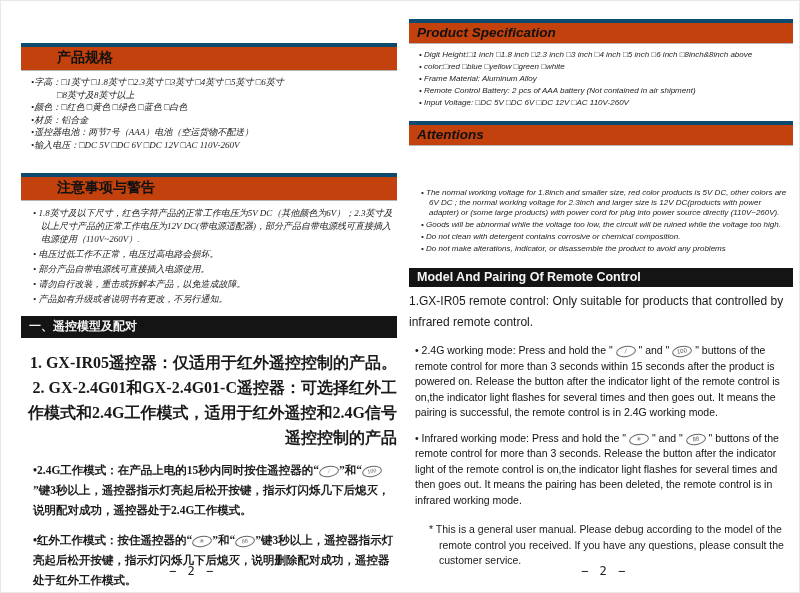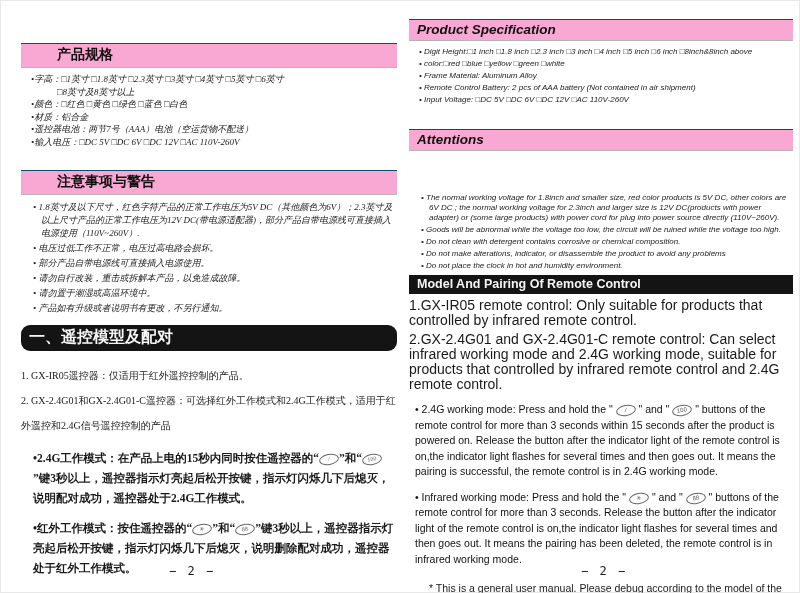--- a/index.html
+++ b/index.html
@@ -7,46 +7,46 @@
     width:800px;height:593px;background:#fdfdfd;position:relative;overflow:hidden;
     font-family:"Liberation Sans","DejaVu Sans",sans-serif;color:#1a1a1a;
   }
   .page{position:absolute;inset:0;background:#ffffff;border:1px solid #e8e8e8;}
   .col{position:absolute;top:0;}
   .col-left{left:20px;width:376px;}
   .col-right{left:408px;width:384px;}
 
   
   .bar-gray{
-    background:#f9a8d4;border-top:1px solid #0c4a6e;border-bottom:1px solid #b5b5b5;
+    background:#c2410c;border-top:4px solid #0c4a6e;border-bottom:1px solid #b5b5b5;
     color:#111;font-weight:bold;padding:2px 8px 3px 8px;
   }
   .bar-gray.cn{font-size:14px;font-family:"Liberation Sans","DejaVu Sans",sans-serif;padding-left:36px;}
   .bar-gray.en{font-size:13.5px;font-style:italic;}
   .bar-black{
     background:#141414;color:#f5f5f5;font-weight:bold;padding:2px 8px 3px 8px;
   }
-  .bar-black.cn{font-size:16px;border-radius:9px;}
+  .bar-black.cn{font-size:12px;}
   .bar-black.en{font-size:12.5px;}
 
   
   .spec-list{margin:5px 0 0 10px;}
   .spec-list.cn{font-size:9px;line-height:12.5px;font-style:italic;font-family:"Liberation Serif","DejaVu Serif",serif;}
   .spec-list.en{font-size:8px;line-height:12px;font-style:italic;color:#222;}
   .spec-row.indent{padding-left:26px;}
 
   
   .warn-list{margin:6px 0 0 10px;}
   .warn-list.cn{font-size:9px;line-height:13px;font-style:italic;font-family:"Liberation Serif","DejaVu Serif",serif;}
   .warn-list.en{font-size:8px;line-height:10px;font-style:italic;color:#222;margin-top:42px;}
   .warn-item{margin-bottom:2px;padding-left:10px;text-indent:-8px;}
 
   
-  .body-cn{font-size:10px;line-height:25px;font-weight:normal;font-family:"Liberation Serif","DejaVu Serif",serif;margin-top:12px;}
-  .body-en{font-size:14px;line-height:15px;margin-top:4px;}
+  .body-cn{font-size:16px;line-height:25px;font-weight:bold;font-family:"Liberation Serif","DejaVu Serif",serif;margin-top:12px;text-align:right;}
+  .body-en{font-size:12px;line-height:21px;margin-top:4px;}
   .bullet-cn{font-size:11.5px;line-height:20px;font-weight:bold;font-family:"Liberation Serif","DejaVu Serif",serif;margin:10px 0 0 12px;}
   .bullet-en{font-size:10.5px;line-height:15.5px;margin:10px 0 0 6px;color:#111;}
 
   .btn-oval{
     display:inline-block;min-width:14px;height:9px;border:1px solid #666;border-radius:50%;
     font-size:6px;line-height:8px;font-weight:normal;text-align:center;color:#555;
     padding:0 2px;vertical-align:1px;transform:rotate(-10deg);background:#fff;
   }
 
   .footnote-cn{font-size:8.5px;line-height:13px;font-weight:bold;font-family:"Liberation Serif","DejaVu Serif",serif;margin:8px 0 0 120px;width:250px;}
@@ -75,21 +75,20 @@
       <div class="spec-row">•输入电压：□DC 5V □DC 6V □DC 12V  □AC 110V-260V</div>
     </div>
 
     <div class="bar-gray cn" style="margin-top:22px">注意事项与警告</div>
 
     <div class="warn-list cn">
       <div class="warn-item">• <span>1.8英寸及以下尺寸，红色字符产品的正常工作电压为5V DC（其他颜色为6V）；2.3英寸及以上尺寸产品的正常工作电压为12V DC(带电源适配器)，部分产品自带电源线可直接插入电源使用（110V~260V）.</span></div>
       <div class="warn-item">• <span>电压过低工作不正常，电压过高电路会损坏。</span></div>
       <div class="warn-item">• <span>部分产品自带电源线可直接插入电源使用。</span></div>
       <div class="warn-item">• <span>请勿自行改装，重击或拆解本产品，以免造成故障。</span></div>
-      <div class="warn-item">• <span>请勿置于潮湿或高温环境中。</span></div>
       <div class="warn-item">• <span>产品如有升级或者说明书有更改，不另行通知。</span></div>
     </div>
 
     <div class="bar-black cn" style="margin-top:10px">一、遥控模型及配对</div>
 
     <div class="body-cn">1. GX-IR05遥控器：仅适用于红外遥控控制的产品。</div>
     <div class="body-cn" style="margin-top:0">2. GX-2.4G01和GX-2.4G01-C遥控器：可选择红外工作模式和2.4G工作模式，适用于红外遥控和2.4G信号遥控控制的产品</div>
 
     <div class="bullet-cn">
       <span>•2.4G工作模式：在产品上电的15秒内同时按住遥控器的“</span><span class="btn-oval">∕</span><span>”和“</span><span class="btn-oval">100</span><span>”键3秒以上，遥控器指示灯亮起后松开按键，指示灯闪烁几下后熄灭，说明配对成功，遥控器处于2.4G工作模式。</span>
@@ -107,34 +106,32 @@
     <div class="bar-gray en">Product Specification</div>
 
     <div class="spec-list en">
       <div class="spec-row">• Digit Height:□1 inch □1.8 inch □2.3 inch □3 inch □4 inch □5 inch □6 inch □8inch&amp;8inch above</div>
       <div class="spec-row">• color:□red □blue □yellow □green □white</div>
       <div class="spec-row">• Frame Material:  Aluminum Alloy</div>
       <div class="spec-row">• Remote Control Battery:  2 pcs of AAA battery (Not contained in air shipment)</div>
       <div class="spec-row">• Input Voltage:  □DC 5V  □DC 6V  □DC 12V □AC 110V-260V</div>
     </div>
 
-    <div class="bar-gray en" style="margin-top:23px">Attentions</div>
+    <div class="bar-gray en" style="margin-top:12px">Attentions</div>
 
     <div class="warn-list en">
       <div class="warn-item">• <span>The normal working voltage for 1.8inch and smaller size, red color products is 5V DC, other colors are 6V DC ; the normal working voltage for 2.3inch and larger size is 12V DC(products with power adapter) or (some large products) with power cord for plug into power source directly (110V~260V).</span></div>
       <div class="warn-item">• <span>Goods will be abnormal while the voltage too low, the circuit will be ruined while the voltage too high.</span></div>
       <div class="warn-item">• <span>Do not clean with detergent contains corrosive or chemical composition.</span></div>
       <div class="warn-item">• <span>Do not make alterations, indicator, or disassemble the product to avoid any problems</span></div>
-      <div class="warn-item">• <span>Do not place the clock in hot and humidity environment.</span></div>
     </div>
 
-    <div class="bar-black en" style="margin-top:4px">Model And Pairing Of Remote Control</div>
+    <div class="bar-black en" style="margin-top:14px">Model And Pairing Of Remote Control</div>
 
     <div class="body-en">1.GX-IR05 remote control: Only suitable for products that controlled by infrared remote control.</div>
-    <div class="body-en">2.GX-2.4G01 and GX-2.4G01-C remote control: Can select infrared working mode and 2.4G working mode, suitable for products that controlled by infrared remote control and 2.4G remote control.</div>
 
     <div class="bullet-en">
       <span>• 2.4G working mode: Press and hold the " </span><span class="btn-oval">∕</span><span> " and " </span><span class="btn-oval">100</span><span> " buttons of the remote control for more than 3 seconds within 15 seconds after the product is powered on. Release the button after the indicator light of the remote control is on,the indicator light flashes for several times and then goes out. It means the pairing is successful, the remote control is in 2.4G working mode.</span>
     </div>
 
     <div class="bullet-en">
       <span>• Infrared working mode: Press and hold the " </span><span class="btn-oval">✳</span><span> " and " </span><span class="btn-oval">88</span><span> " buttons of the remote control for more than 3 seconds. Release the button after the indicator light of the remote control is on,the indicator light flashes for several times and then goes out. It means the pairing has been deleted, the remote control is in infrared working mode.</span>
     </div>
 
     <div class="footnote-en">* This is a general user manual. Please debug according to the model of the remote control you received. If you have any questions, please consult the customer service.</div>

